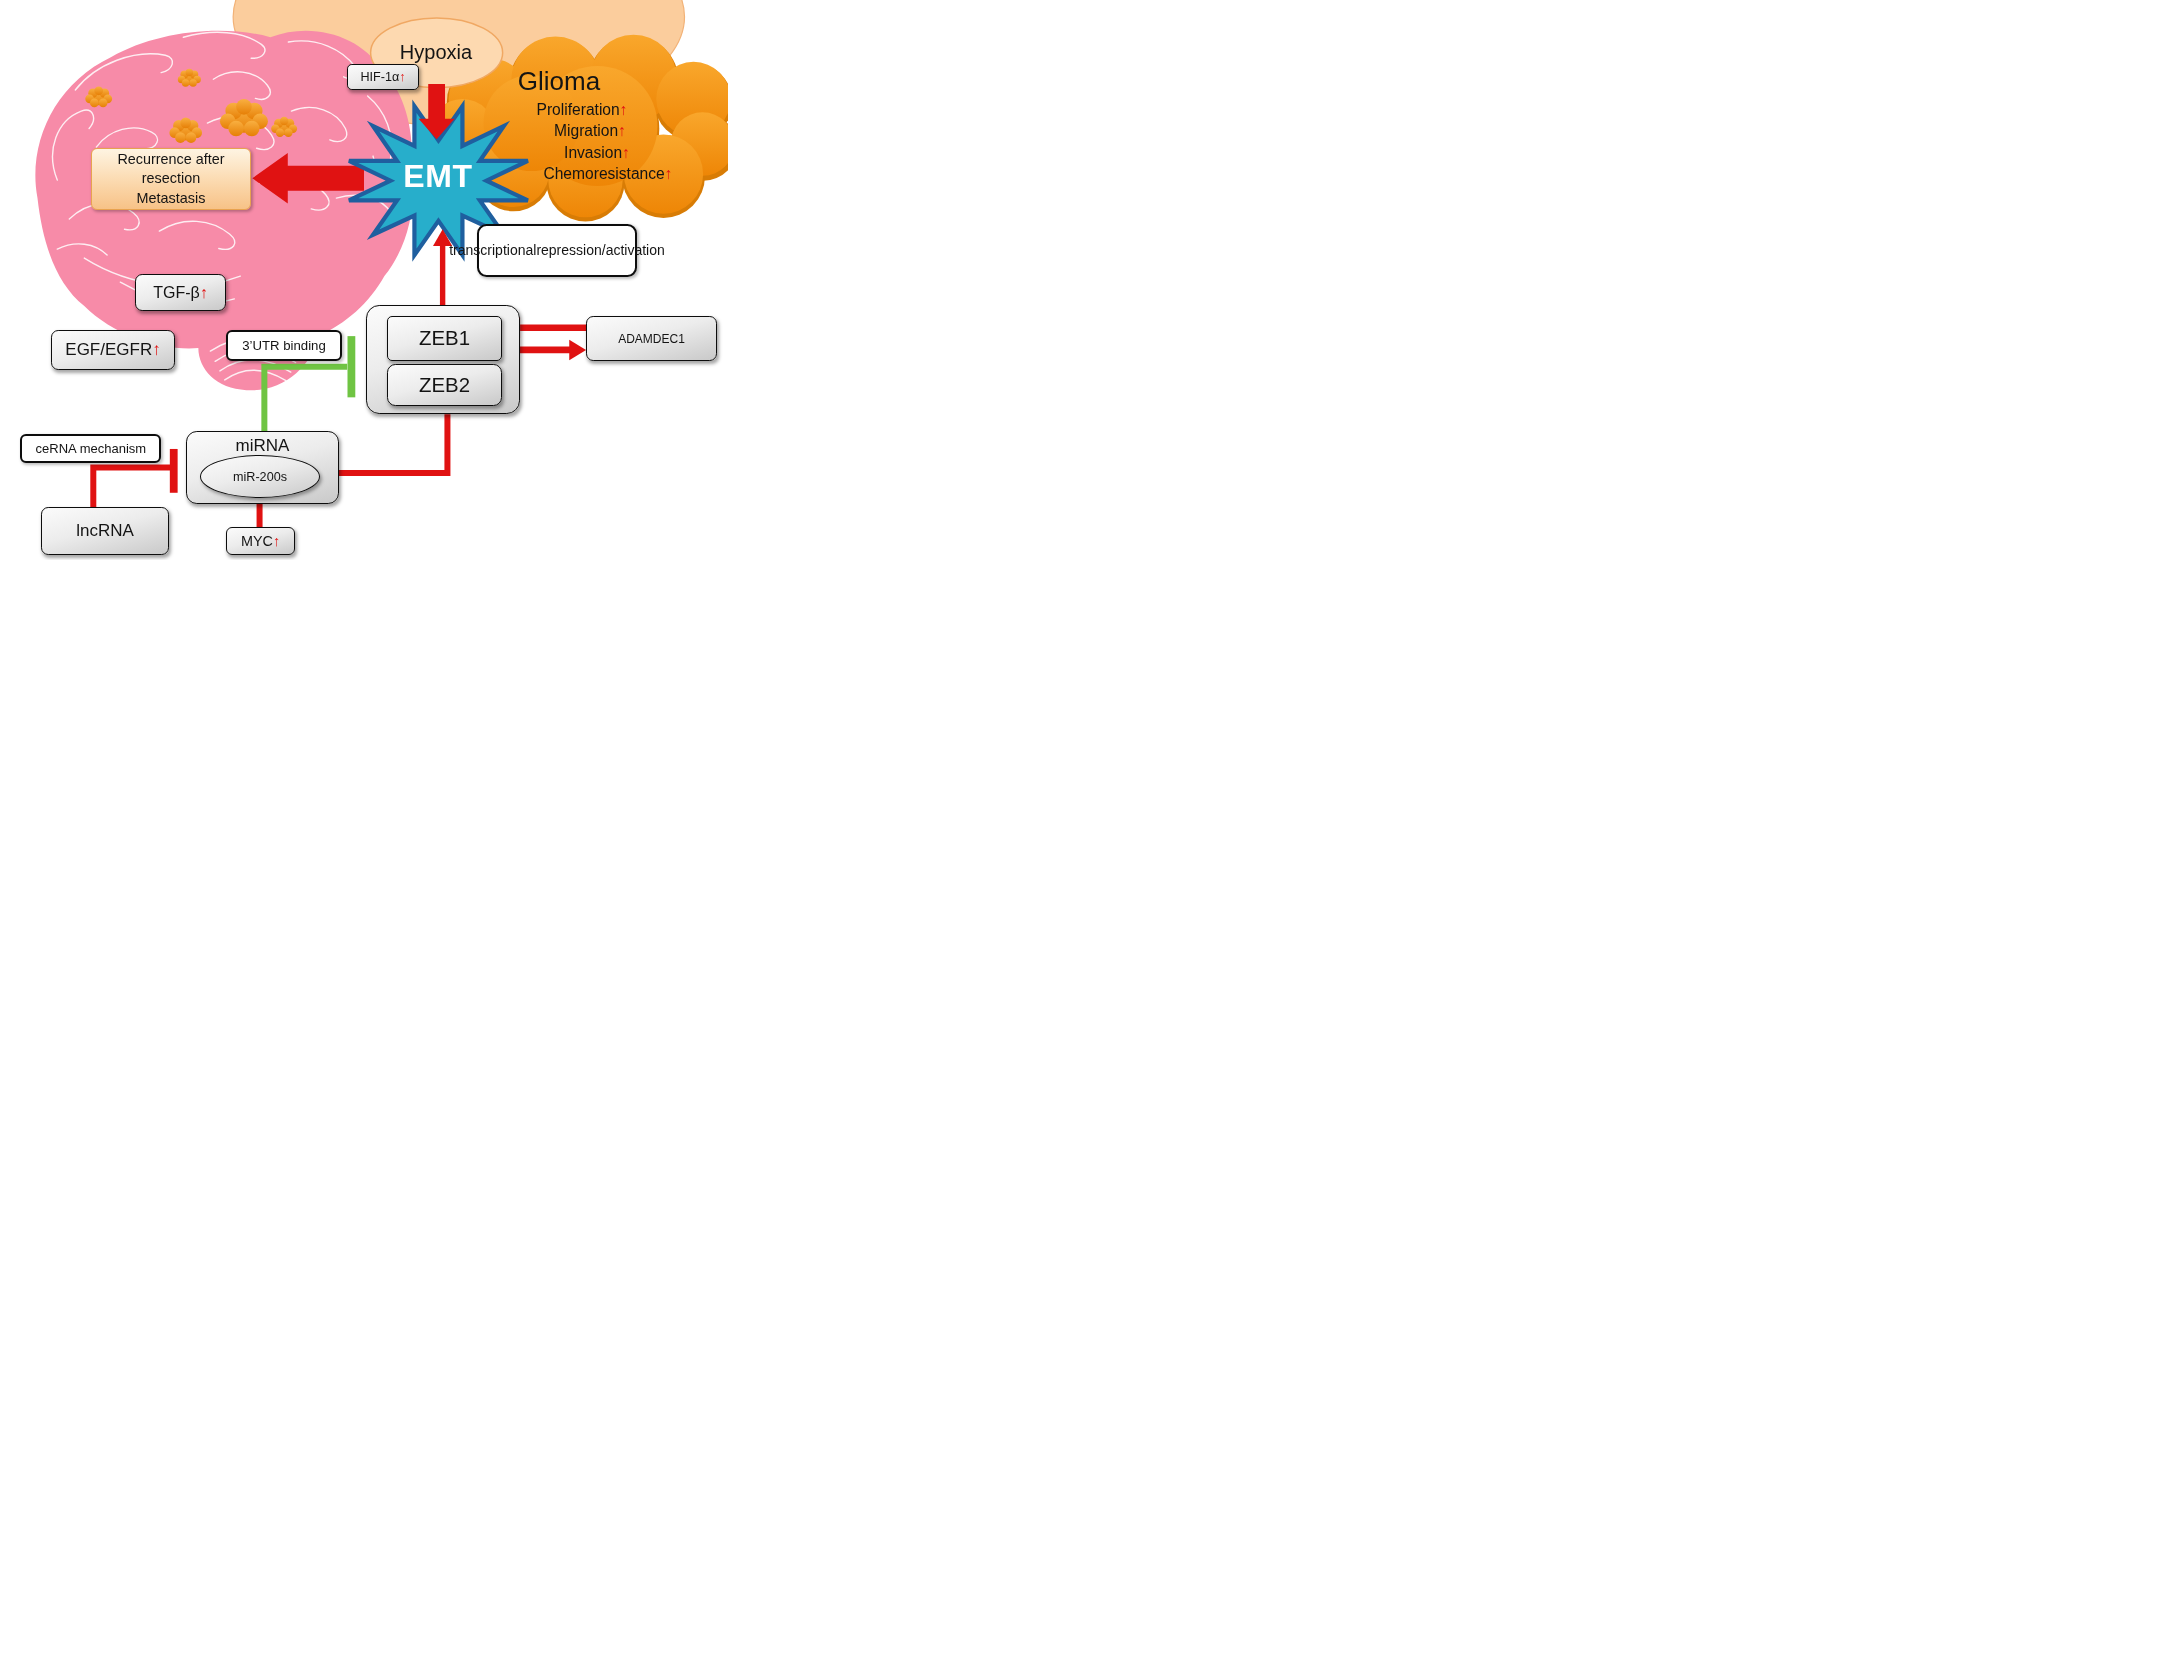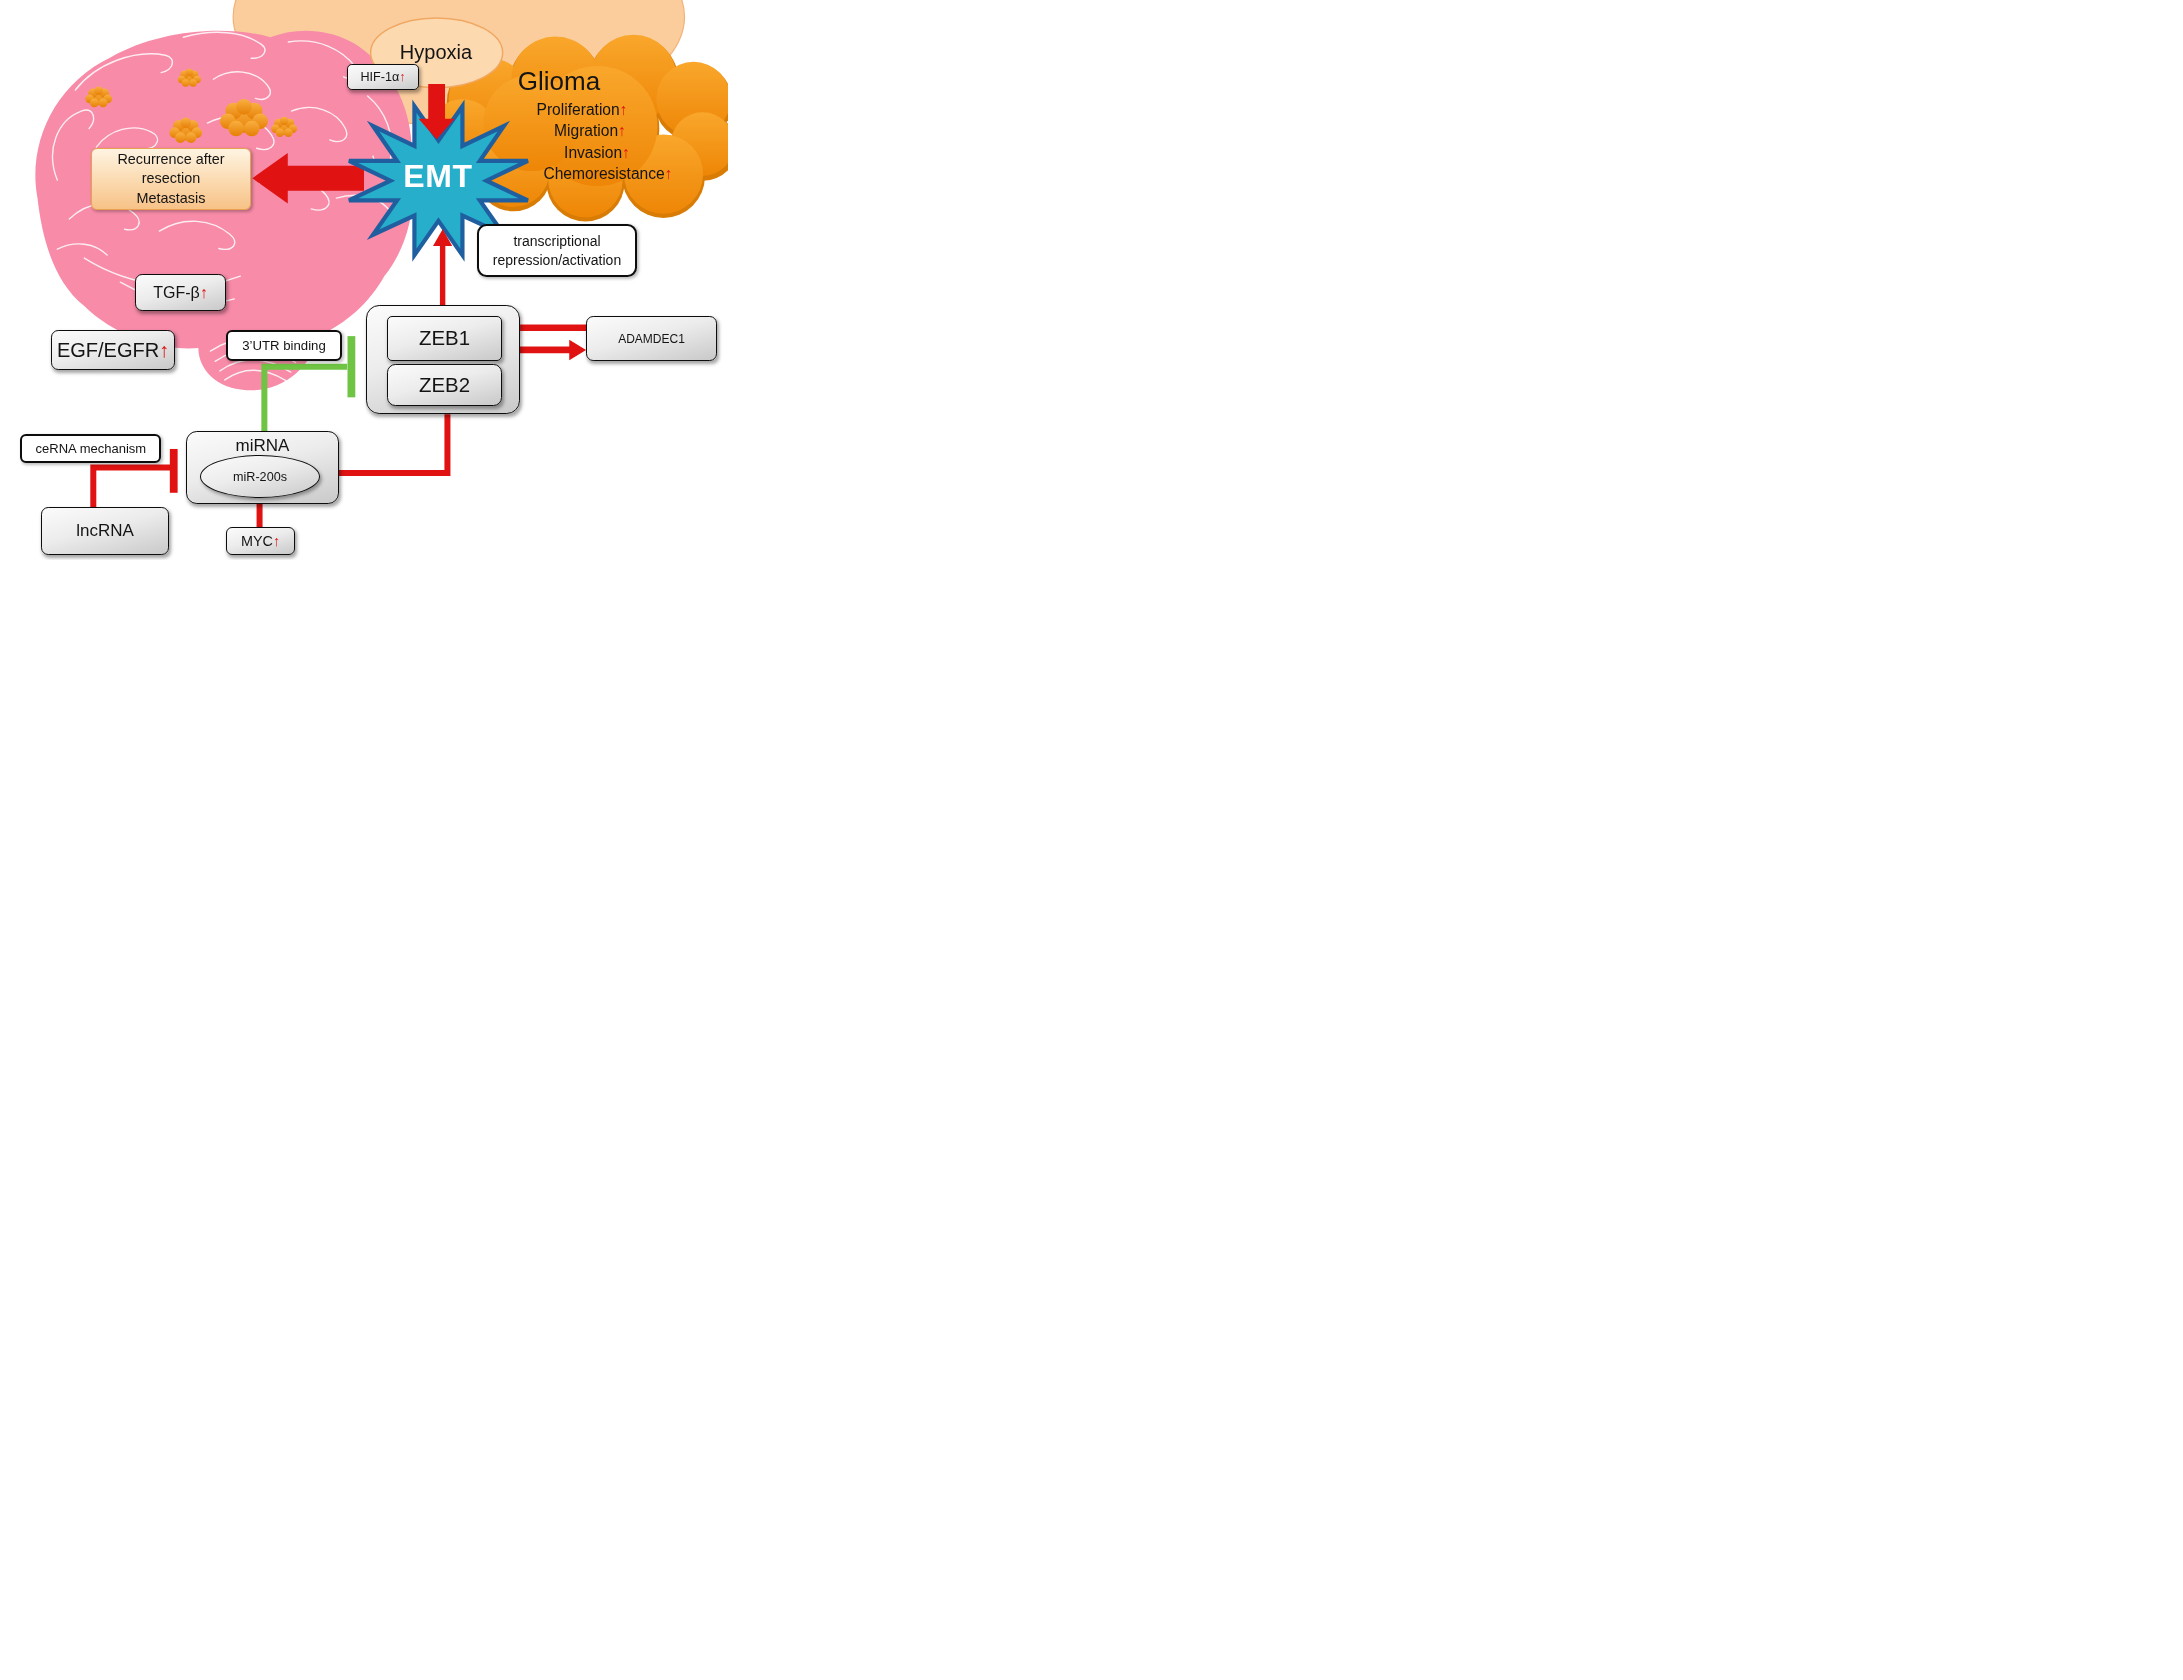--- a/index.html
+++ b/index.html
@@ -185,31 +185,31 @@
   <div class="node emt-label" style="left:378px;top:152px;width:120px;height:48px;font-size:32px;">
     <span>EMT</span>
   </div>
 
   <div class="node peachbox lines" style="left:91px;top:148px;width:160px;height:62px;font-size:14.4px;flex-direction:column;">
     <div>Recurrence after</div>
     <div>resection</div>
     <div>Metastasis</div>
   </div>
 
-  <div class="node wbox lines" style="left:477px;top:224px;width:160px;height:53px;font-size:14px;border-radius:9.6px;flex-direction:column;">
+  <div class="node wbox lines" style="left:477px;top:224px;width:160px;height:53px;font-size:14px;border-radius:9.6px;">
     <div>transcriptional</div>
     <div>repression/activation</div>
   </div>
 
   <div class="node gbox" style="left:135px;top:274px;width:91px;height:37px;font-size:16px;">
     <span>TGF-β</span>
       <span class="up">↑</span>
   </div>
 
-  <div class="node gbox" style="left:51px;top:330px;width:124px;height:40px;font-size:20px;">
+  <div class="node gbox" style="left:51px;top:330px;width:124px;height:40px;font-size:17px;">
     <span>EGF/EGFR</span>
       <span class="up">↑</span>
   </div>
 
   <div class="node wbox" style="left:226px;top:330px;width:116px;height:31px;font-size:13.2px;">
     <span>3’UTR binding</span>
   </div>
 
   <div class="node gbox" style="left:366px;top:305px;width:154px;height:109px;border-radius:13.2px;border-width:1.5px;"></div>
   <div class="node gbox" style="left:387px;top:316px;width:115px;height:45px;font-size:20.4px;border-radius:5px;">

